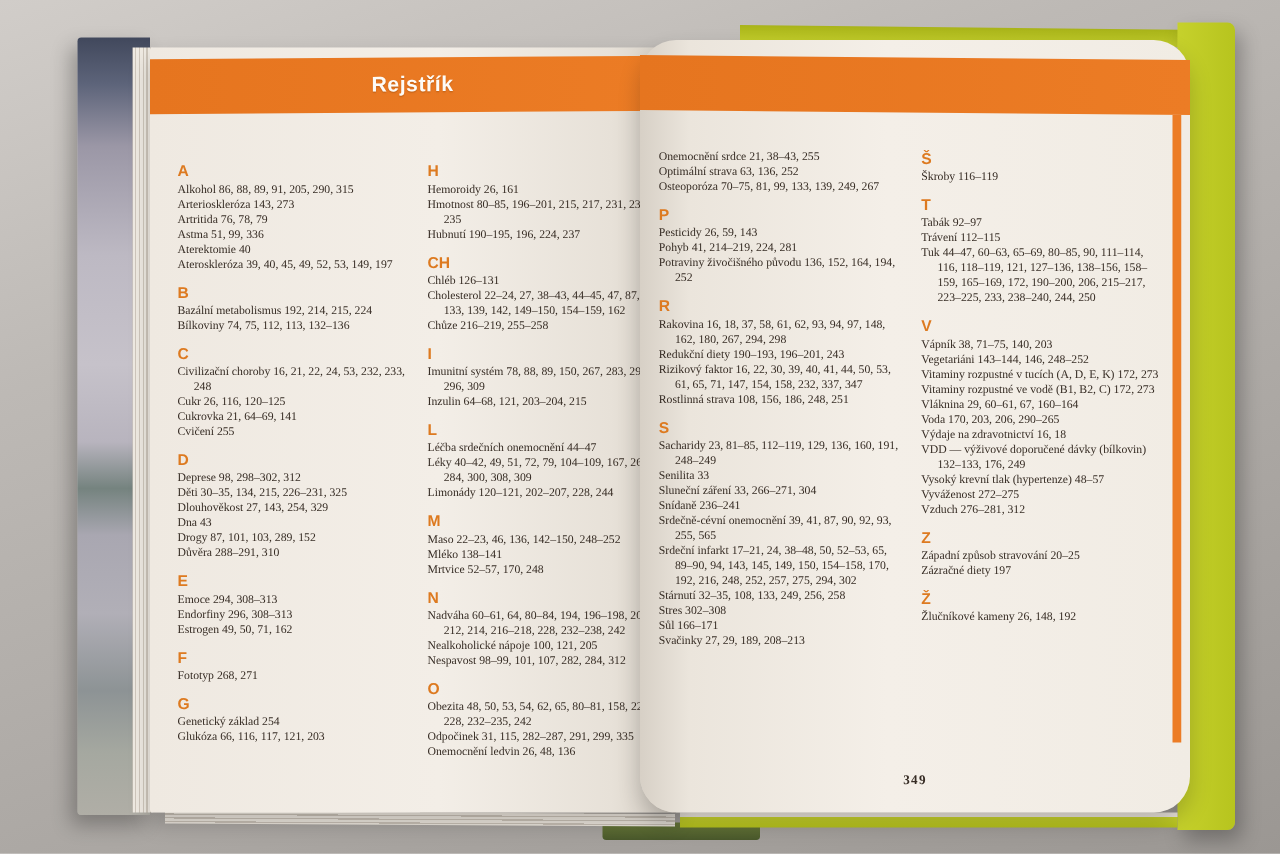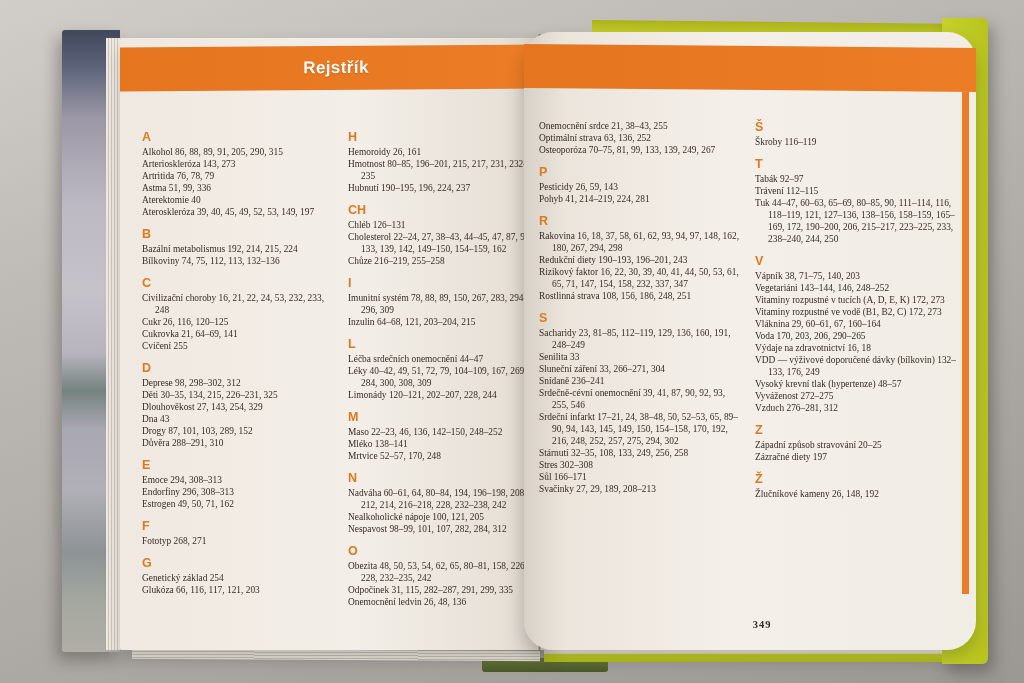--- a/index.html
+++ b/index.html
@@ -21,28 +21,28 @@
   .cover-right{
     position:absolute;left:880px;top:4px;width:46px;height:646px;border-radius:0 6px 6px 0;
     background:linear-gradient(90deg,var(--cover-green,#c6d12c),#b7c41e);
     box-shadow:5px 8px 16px rgba(0,0,0,0.28);
   }
   .cover-top-right{
     position:absolute;left:530px;top:8px;width:372px;height:14px;
     background:linear-gradient(180deg,#a8b319,var(--cover-green,#c6d12c));
     transform:skewY(0.6deg);
   }
-  .page{position:absolute;padding-left:12px;}
+  .page{position:absolute;}
   .left-page{
     left:58px;top:24px;width:420px;height:612px;border-radius:2px 0 0 2px;
     background:linear-gradient(90deg,#efe9e1 0%,#f3eee7 55%,#e7e1d8 88%,#d3ccc2 100%);
     box-shadow:0 9px 18px rgba(0,0,0,0.20);
   }
   .right-page{
-    left:462px;top:18px;width:440px;height:618px;
+    left:450px;top:18px;width:440px;height:618px;
     background:linear-gradient(90deg,#d7d0c6 0%,#ebe5dc 9%,#f4efe8 45%,#f1ece4 100%);
     box-shadow:0 9px 18px rgba(0,0,0,0.20);
     border-radius:29px;
   }
   .spine-line{
     position:absolute;left:476px;top:20px;width:3px;height:616px;
     background:linear-gradient(90deg,rgba(60,42,26,0.05),rgba(60,42,26,0.45),rgba(60,42,26,0.10));
   }
   .band{
     position:absolute;left:0;width:100%;height:44px;
@@ -209,35 +209,36 @@
       <div class="col">
           <div class="section">
             <div class="entry">Onemocnění srdce 21, 38–43, 255</div>
             <div class="entry">Optimální strava 63, 136, 252</div>
             <div class="entry">Osteoporóza 70–75, 81, 99, 133, 139, 249, 267</div>
           </div>
           <div class="section">
             <div class="letter">P</div>
             <div class="entry">Pesticidy 26, 59, 143</div>
             <div class="entry">Pohyb 41, 214–219, 224, 281</div>
+            <div class="entry">Potraviny živočišného původu 136, 152, 164, 194, 252</div>
           </div>
           <div class="section">
             <div class="letter">R</div>
             <div class="entry">Rakovina 16, 18, 37, 58, 61, 62, 93, 94, 97, 148, 162, 180, 267, 294, 298</div>
             <div class="entry">Redukční diety 190–193, 196–201, 243</div>
             <div class="entry">Rizikový faktor 16, 22, 30, 39, 40, 41, 44, 50, 53, 61, 65, 71, 147, 154, 158, 232, 337, 347</div>
             <div class="entry">Rostlinná strava 108, 156, 186, 248, 251</div>
           </div>
           <div class="section">
             <div class="letter">S</div>
             <div class="entry">Sacharidy 23, 81–85, 112–119, 129, 136, 160, 191, 248–249</div>
             <div class="entry">Senilita 33</div>
             <div class="entry">Sluneční záření 33, 266–271, 304</div>
             <div class="entry">Snídaně 236–241</div>
-            <div class="entry">Srdečně-cévní onemocnění 39, 41, 87, 90, 92, 93, 255, 546</div>
+            <div class="entry">Srdečně-cévní onemocnění 39, 41, 87, 90, 92, 93, 255, 565</div>
             <div class="entry">Srdeční infarkt 17–21, 24, 38–48, 50, 52–53, 65, 89–90, 94, 143, 145, 149, 150, 154–158, 170, 192, 216, 248, 252, 257, 275, 294, 302</div>
             <div class="entry">Stárnutí 32–35, 108, 133, 249, 256, 258</div>
             <div class="entry">Stres 302–308</div>
             <div class="entry">Sůl 166–171</div>
             <div class="entry">Svačinky 27, 29, 189, 208–213</div>
           </div>
         </div>
       <div class="col">
           <div class="section">
             <div class="letter">Š</div>

